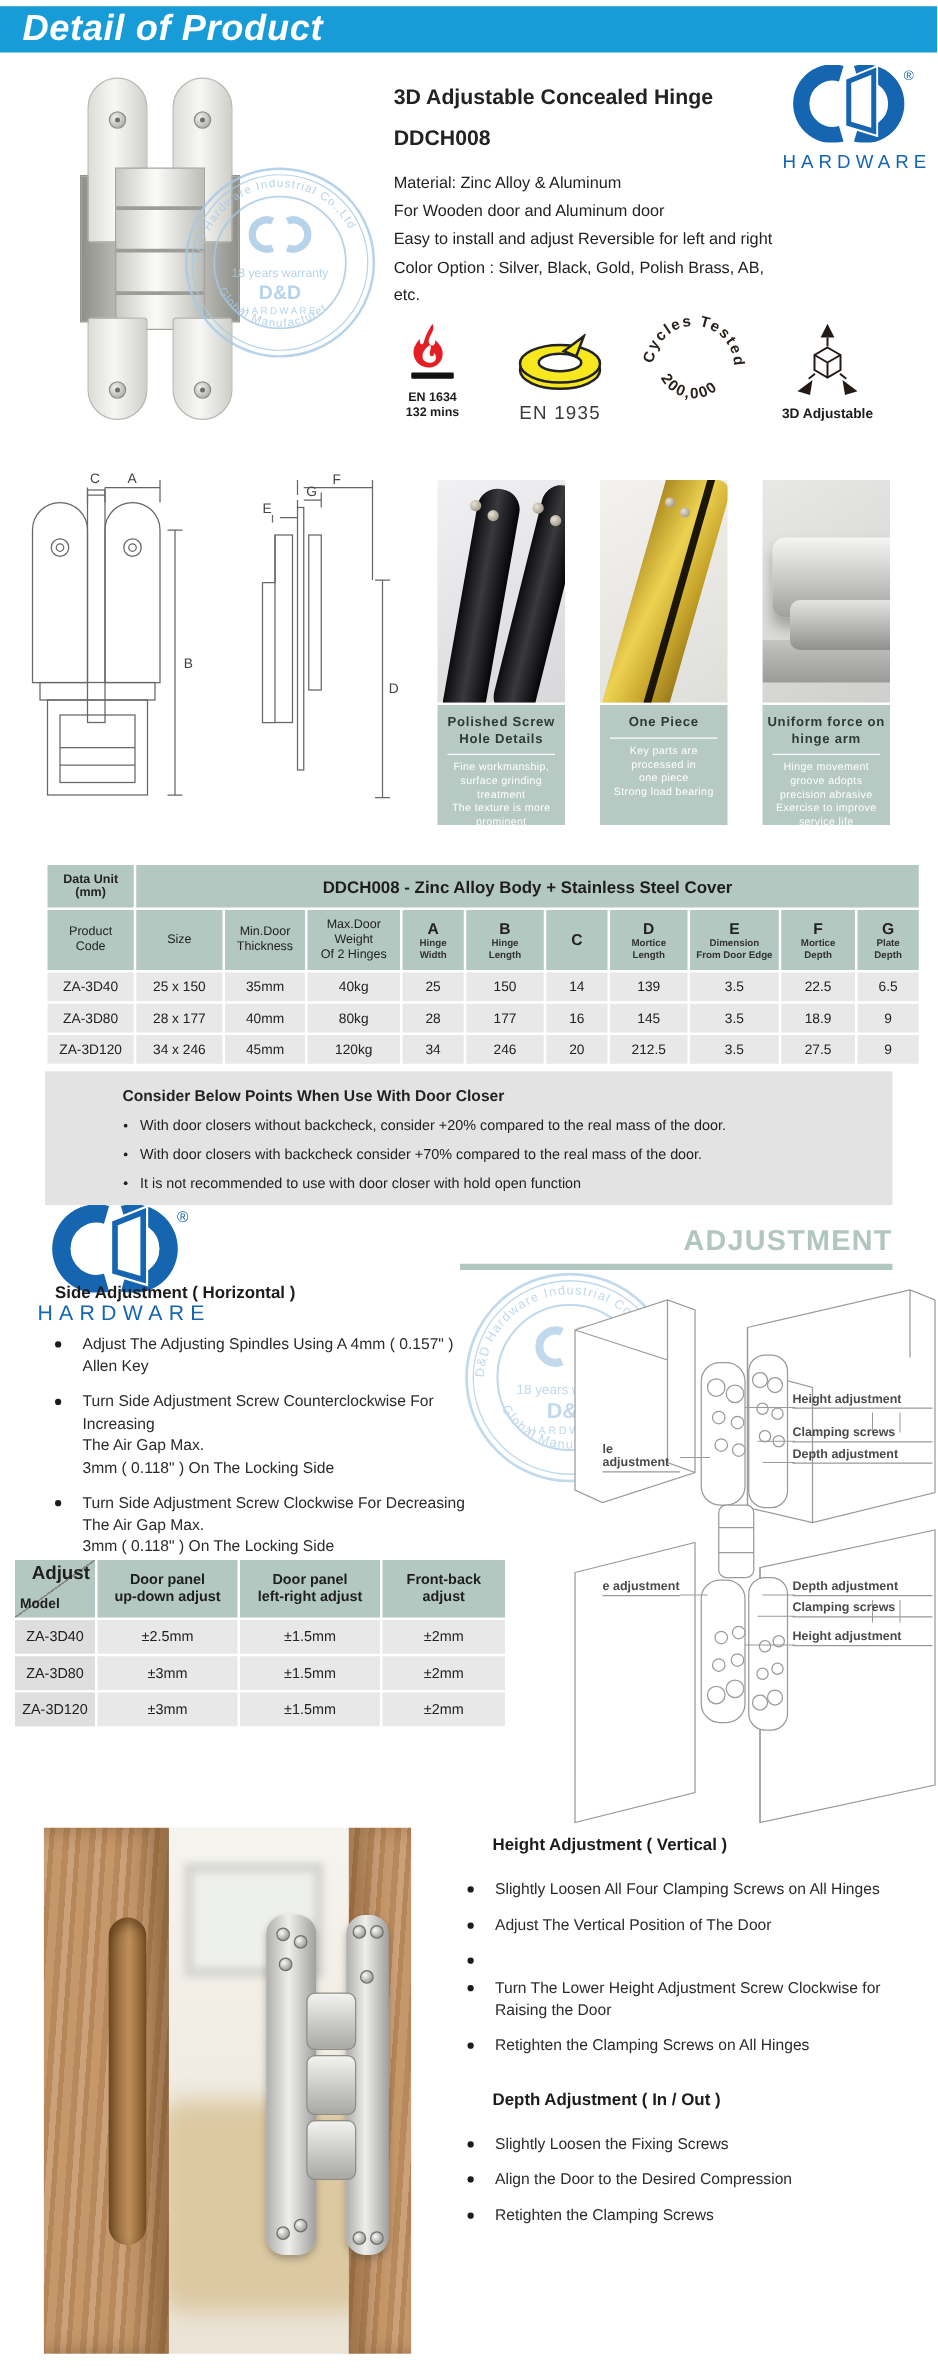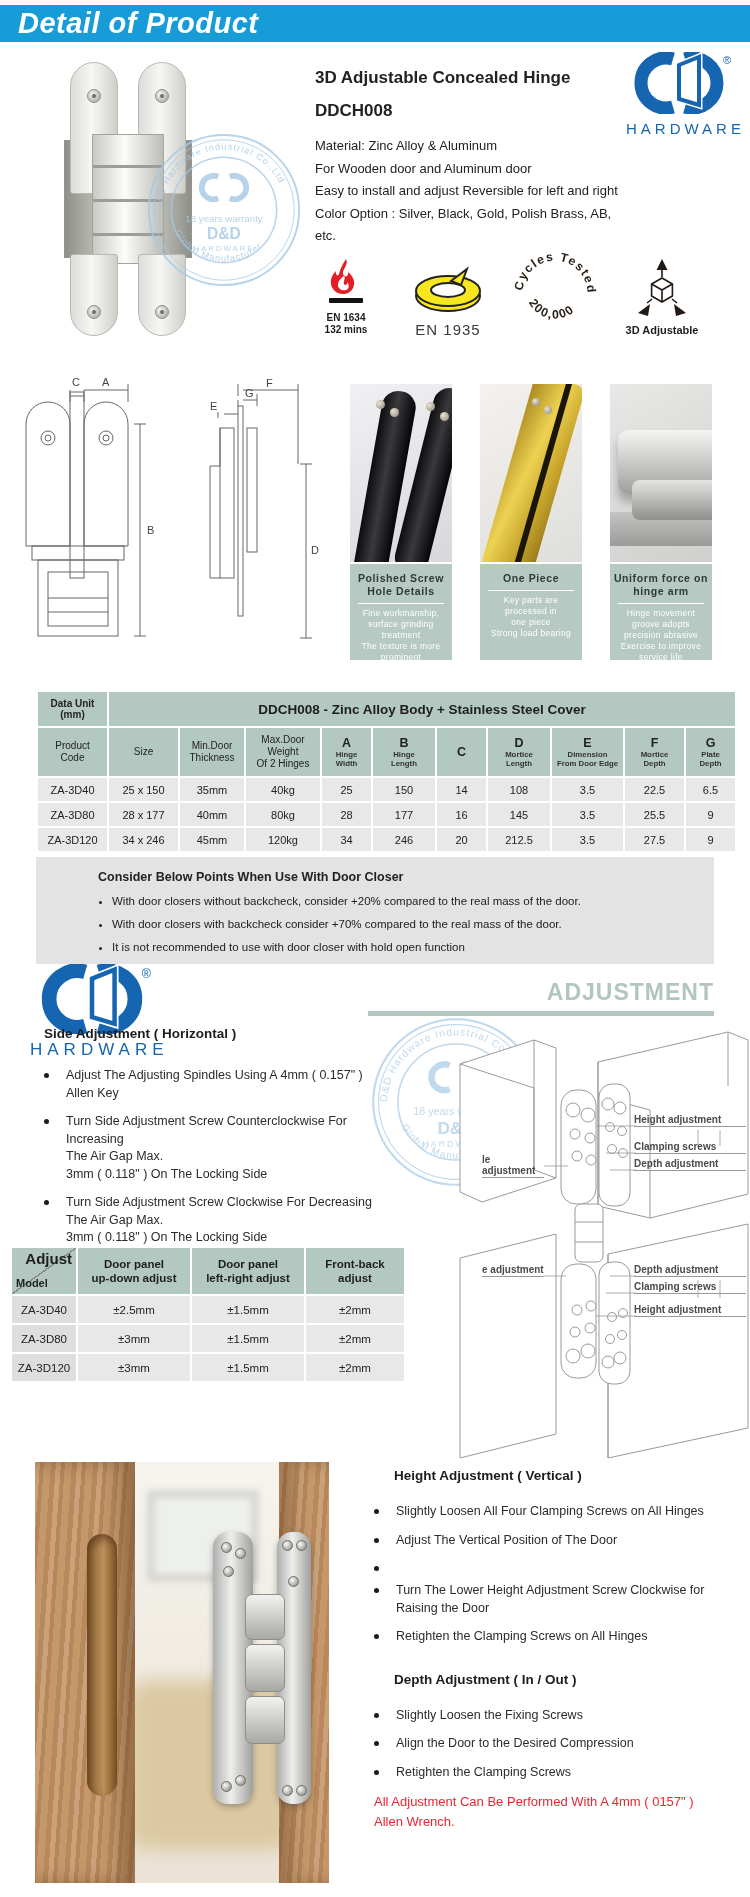--- a/index.html
+++ b/index.html
@@ -445,36 +445,36 @@
           </th>
     </tr>
     <tr>
       <td class="gray">ZA-3D40</td>
           <td class="gray">25 x 150</td>
       <td class="gray">35mm</td>
           <td class="gray">40kg</td>
       <td class="gray">25</td>
           <td class="gray">150</td>
       <td class="gray">14</td>
-          <td class="gray">108</td>
+          <td class="gray">139</td>
       <td class="gray">3.5</td>
           <td class="gray">22.5</td>
       <td class="gray">6.5</td>
     </tr>
     <tr>
       <td class="gray">ZA-3D80</td>
           <td class="gray">28 x 177</td>
       <td class="gray">40mm</td>
           <td class="gray">80kg</td>
       <td class="gray">28</td>
           <td class="gray">177</td>
       <td class="gray">16</td>
           <td class="gray">145</td>
       <td class="gray">3.5</td>
-          <td class="gray">25.5</td>
+          <td class="gray">18.9</td>
       <td class="gray">9</td>
     </tr>
     <tr>
       <td class="gray">ZA-3D120</td>
           <td class="gray">34 x 246</td>
       <td class="gray">45mm</td>
           <td class="gray">120kg</td>
       <td class="gray">34</td>
           <td class="gray">246</td>
       <td class="gray">20</td>
@@ -701,17 +701,15 @@
         <span class="tx pre">Slightly Loosen the Fixing Screws</span>
       </div>
     <div class="bullet">
         <span class="dt"></span>
         <span class="tx pre">Align the Door to the Desired Compression</span>
       </div>
     <div class="bullet">
         <span class="dt"></span>
         <span class="tx pre">Retighten the Clamping Screws</span>
       </div>
-    <div class="red-note pre">All Adjustment Can Be Performed With A 4mm ( 0157" )
-Allen Wrench.</div>
   </div>
 
 </div>
 
 </body></html>

